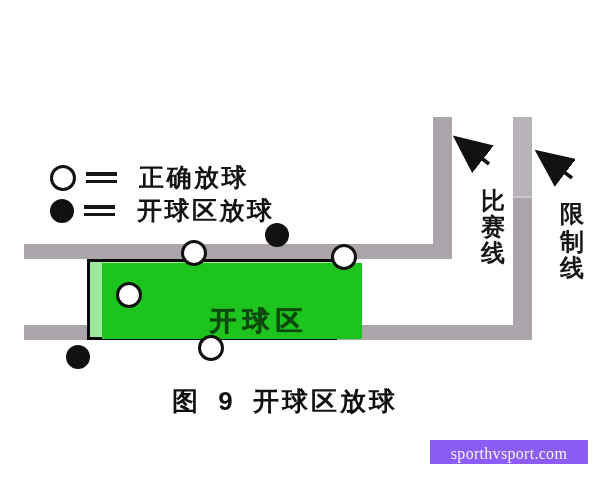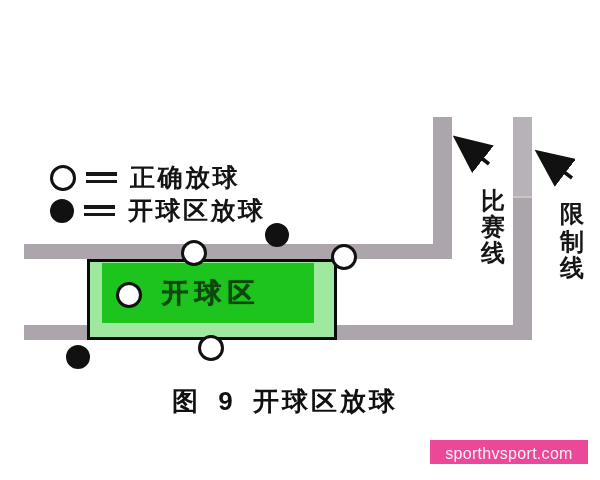--- a/index.html
+++ b/index.html
@@ -9,50 +9,50 @@
   }
   .abs{position:absolute;}
 
   
   .badge{
     left:7px;top:9px;width:130px;height:29px;background:#59595b;color:#fff;
     font-size:16px;line-height:29px;padding-left:13px;box-sizing:border-box;
     letter-spacing:.5px;
   }
   .watermark{
-    left:430px;top:440px;width:158px;height:24px;background:#ec4899;color:#f2f2f2;
-    font-size:16px;line-height:28px;text-align:center;letter-spacing:.3px;
+    left:430px;top:440px;width:158px;height:24px;background:#8b5cf6;color:#f2f2f2;
+    font-size:16px;line-height:28px;text-align:center;letter-spacing:.3px;font-family:Liberation Serif, serif;
   }
 
   
   .legend{left:50px;top:161px;}
   .legend-row{display:flex;align-items:center;height:33px;}
   .ball{border-radius:50%;box-sizing:border-box;flex:0 0 auto;}
   .ball.correct{width:26px;height:26px;background:#fff;border:3px solid #111;}
   .ball.wrong{width:24px;height:24px;background:#111;border:3px solid #111;}
   .equals{display:inline-flex;flex-direction:column;gap:4px;width:31px;margin:0 13px 0 10px;}
   .equals i{display:block;height:3.5px;background:#161616;}
-  .legend-label{font-size:25px;font-weight:bold;letter-spacing:2.5px;white-space:nowrap;}
+  .legend-label{font-size:25px;font-weight:bold;letter-spacing:2.5px;white-space:nowrap;margin-left:9px;}
 
   
   .gray{background:#aca6ac;}
   .band-top{left:24px;top:244px;width:428px;height:15px;}
   .band-bottom{left:24px;top:325px;width:508px;height:15px;}
   .vbar-game{left:433px;top:117px;width:19px;height:142px;}
   .vbar-restrict{left:513px;top:117px;width:19px;height:223px;background:#aca6ac;}
   .vbar-restrict .seg-light{position:absolute;left:0;top:0;width:100%;height:79px;background:#b7b2b7;border-bottom:2px solid #c9c5c9;}
 
   
   .zone-outer{
     left:87px;top:259px;width:250px;height:81px;background:#9fe99f;
     border:3px solid #0a0a0a;box-sizing:border-box;z-index:3;
   }
   .zone-inner{
-    position:absolute;left:12px;top:1px;width:212px;height:60px;background:#1ec41e;
-    display:flex;align-items:center;justify-content:center;
+    position:absolute;left:12px;top:1px;width:212px;height:76px;background:#1ec41e;
+    display:flex;align-items:flex-end;justify-content:center;padding-left:48px;
   }
   .zone-label{
     font-size:27px;font-weight:bold;color:#0d470d;letter-spacing:6px;padding-left:6px;
     text-shadow:0 0 1px #063006;white-space:nowrap;
   }
 
   
   .balls-layer{left:0;top:0;width:600px;height:480px;z-index:4;pointer-events:none;}
   .balls-layer .ball{position:absolute;transform:translate(-50%,-50%);}
 

